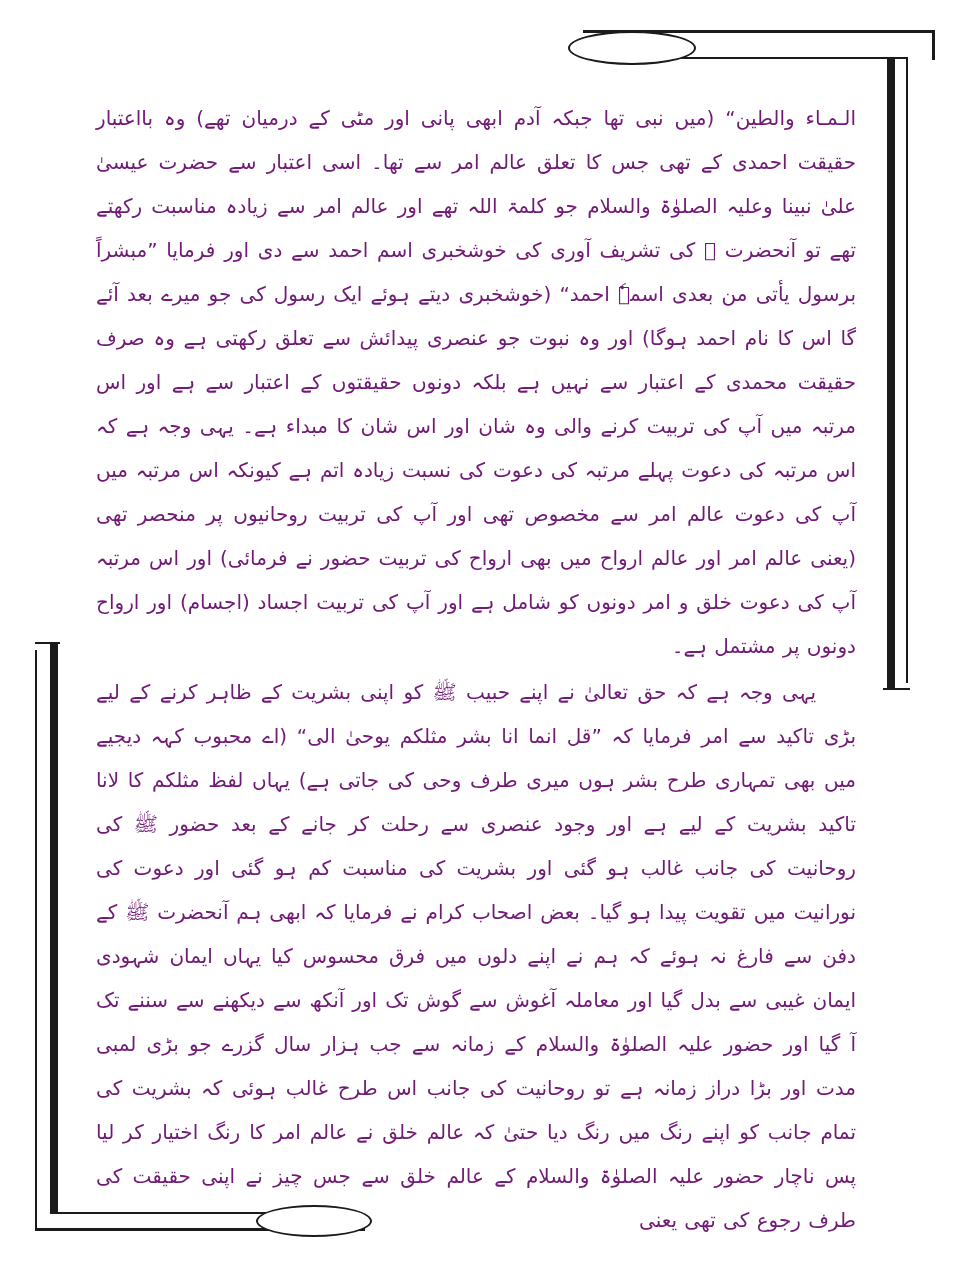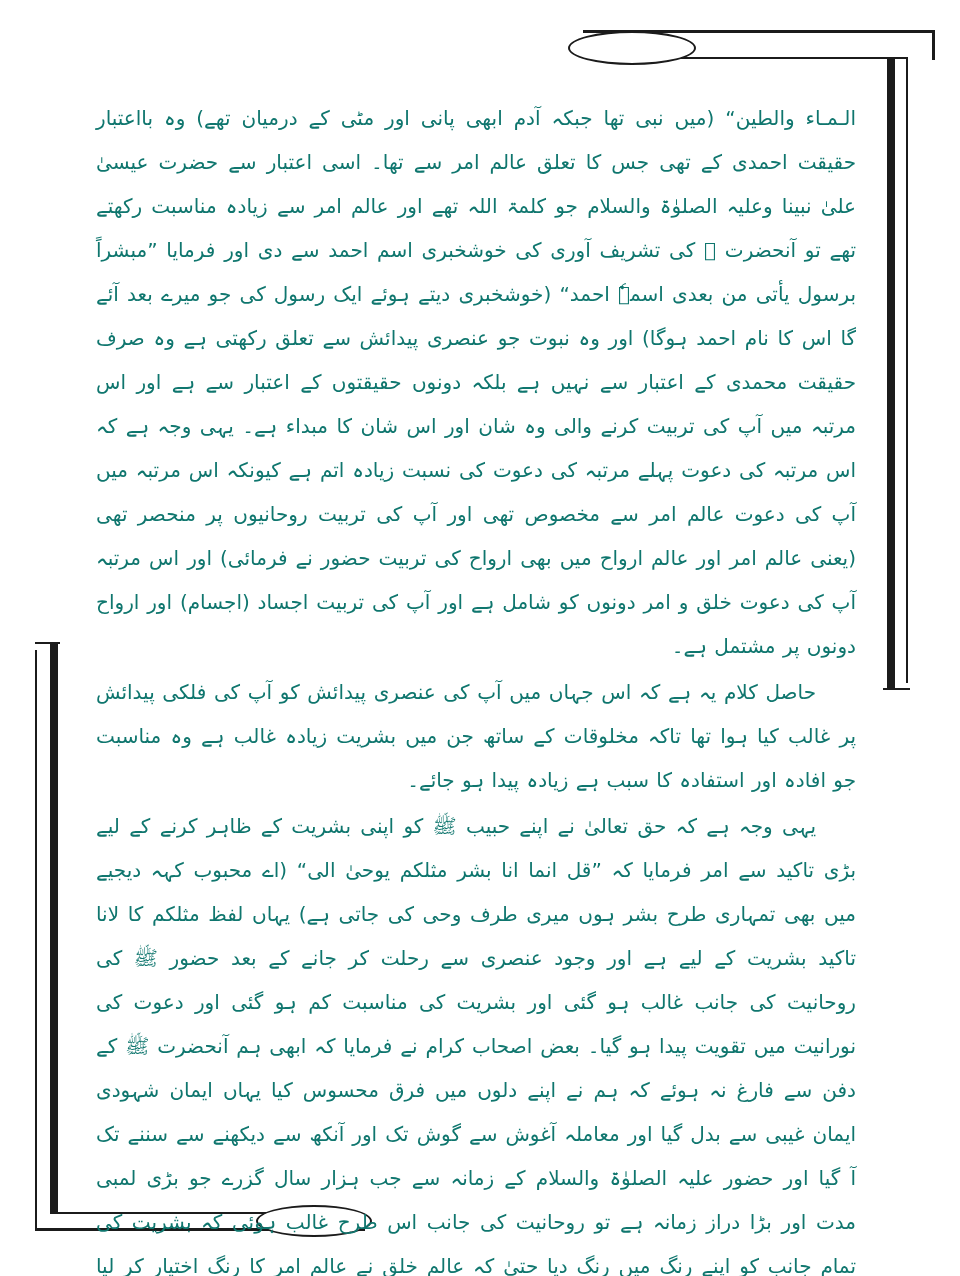--- a/index.html
+++ b/index.html
@@ -52,21 +52,21 @@
     left: 96px;
     direction: rtl;
   }
   .para {
     margin: 0;
     direction: rtl;
     text-align: justify;
     font-size: 20px;
     line-height: 44px;
     word-spacing: 1px;
-    color: #0f766e;
+    color: #701a75;
   }
   .para.indent { text-indent: 40px; }
   .para + .para { margin-top: 2px; }
 </style>
 </head>
 <body>
 
 <div class="page">
 
   <div class="orn orn-top-hline"></div>
@@ -79,17 +79,16 @@
 
   <div class="orn orn-left-thick"></div>
   <div class="orn orn-left-thin"></div>
   <div class="orn orn-left-cap"></div>
   <div class="orn orn-bottom-hline"></div>
   <div class="orn orn-bottom-hline2"></div>
   <div class="ellipse ellipse-bottom"></div>
 
   <div class="text-block">
     <p class="para">الـمـاء والطین“ (میں نبی تھا جبکہ آدم ابھی پانی اور مٹی کے درمیان تھے) وہ بااعتبار حقیقت احمدی کے تھی جس کا تعلق عالم امر سے تھا۔ اسی اعتبار سے حضرت عیسیٰ علیٰ نبینا وعلیہ الصلوٰۃ والسلام جو کلمۃ اللہ تھے اور عالم امر سے زیادہ مناسبت رکھتے تھے تو آنحضرت ﷺ کی تشریف آوری کی خوشخبری اسم احمد سے دی اور فرمایا ”مبشراً برسول یأتی من بعدی اسمہٗ احمد“ (خوشخبری دیتے ہوئے ایک رسول کی جو میرے بعد آئے گا اس کا نام احمد ہوگا) اور وہ نبوت جو عنصری پیدائش سے تعلق رکھتی ہے وہ صرف حقیقت محمدی کے اعتبار سے نہیں ہے بلکہ دونوں حقیقتوں کے اعتبار سے ہے اور اس مرتبہ میں آپ کی تربیت کرنے والی وہ شان اور اس شان کا مبداء ہے۔ یہی وجہ ہے کہ اس مرتبہ کی دعوت پہلے مرتبہ کی دعوت کی نسبت زیادہ اتم ہے کیونکہ اس مرتبہ میں آپ کی دعوت عالم امر سے مخصوص تھی اور آپ کی تربیت روحانیوں پر منحصر تھی (یعنی عالم امر اور عالم ارواح میں بھی ارواح کی تربیت حضور نے فرمائی) اور اس مرتبہ آپ کی دعوت خلق و امر دونوں کو شامل ہے اور آپ کی تربیت اجساد (اجسام) اور ارواح دونوں پر مشتمل ہے۔</p>
-    <p class="para indent">حاصل کلام یہ ہے کہ اس جہاں میں آپ کی عنصری پیدائش کو آپ کی فلکی پیدائش پر غالب کیا ہوا تھا تاکہ مخلوقات کے ساتھ جن میں بشریت زیادہ غالب ہے وہ مناسبت جو افادہ اور استفادہ کا سبب ہے زیادہ پیدا ہو جائے۔</p>
     <p class="para indent">یہی وجہ ہے کہ حق تعالیٰ نے اپنے حبیب ﷺ کو اپنی بشریت کے ظاہر کرنے کے لیے بڑی تاکید سے امر فرمایا کہ ”قل انما انا بشر مثلکم یوحیٰ الی“ (اے محبوب کہہ دیجیے میں بھی تمہاری طرح بشر ہوں میری طرف وحی کی جاتی ہے) یہاں لفظ مثلکم کا لانا تاکید بشریت کے لیے ہے اور وجود عنصری سے رحلت کر جانے کے بعد حضور ﷺ کی روحانیت کی جانب غالب ہو گئی اور بشریت کی مناسبت کم ہو گئی اور دعوت کی نورانیت میں تقویت پیدا ہو گیا۔ بعض اصحاب کرام نے فرمایا کہ ابھی ہم آنحضرت ﷺ کے دفن سے فارغ نہ ہوئے کہ ہم نے اپنے دلوں میں فرق محسوس کیا یہاں ایمان شہودی ایمان غیبی سے بدل گیا اور معاملہ آغوش سے گوش تک اور آنکھ سے دیکھنے سے سننے تک آ گیا اور حضور علیہ الصلوٰۃ والسلام کے زمانہ سے جب ہزار سال گزرے جو بڑی لمبی مدت اور بڑا دراز زمانہ ہے تو روحانیت کی جانب اس طرح غالب ہوئی کہ بشریت کی تمام جانب کو اپنے رنگ میں رنگ دیا حتیٰ کہ عالم خلق نے عالم امر کا رنگ اختیار کر لیا پس ناچار حضور علیہ الصلوٰۃ والسلام کے عالم خلق سے جس چیز نے اپنی حقیقت کی طرف رجوع کی تھی یعنی</p>
   </div>
 
 </div>
 
 </body></html>

